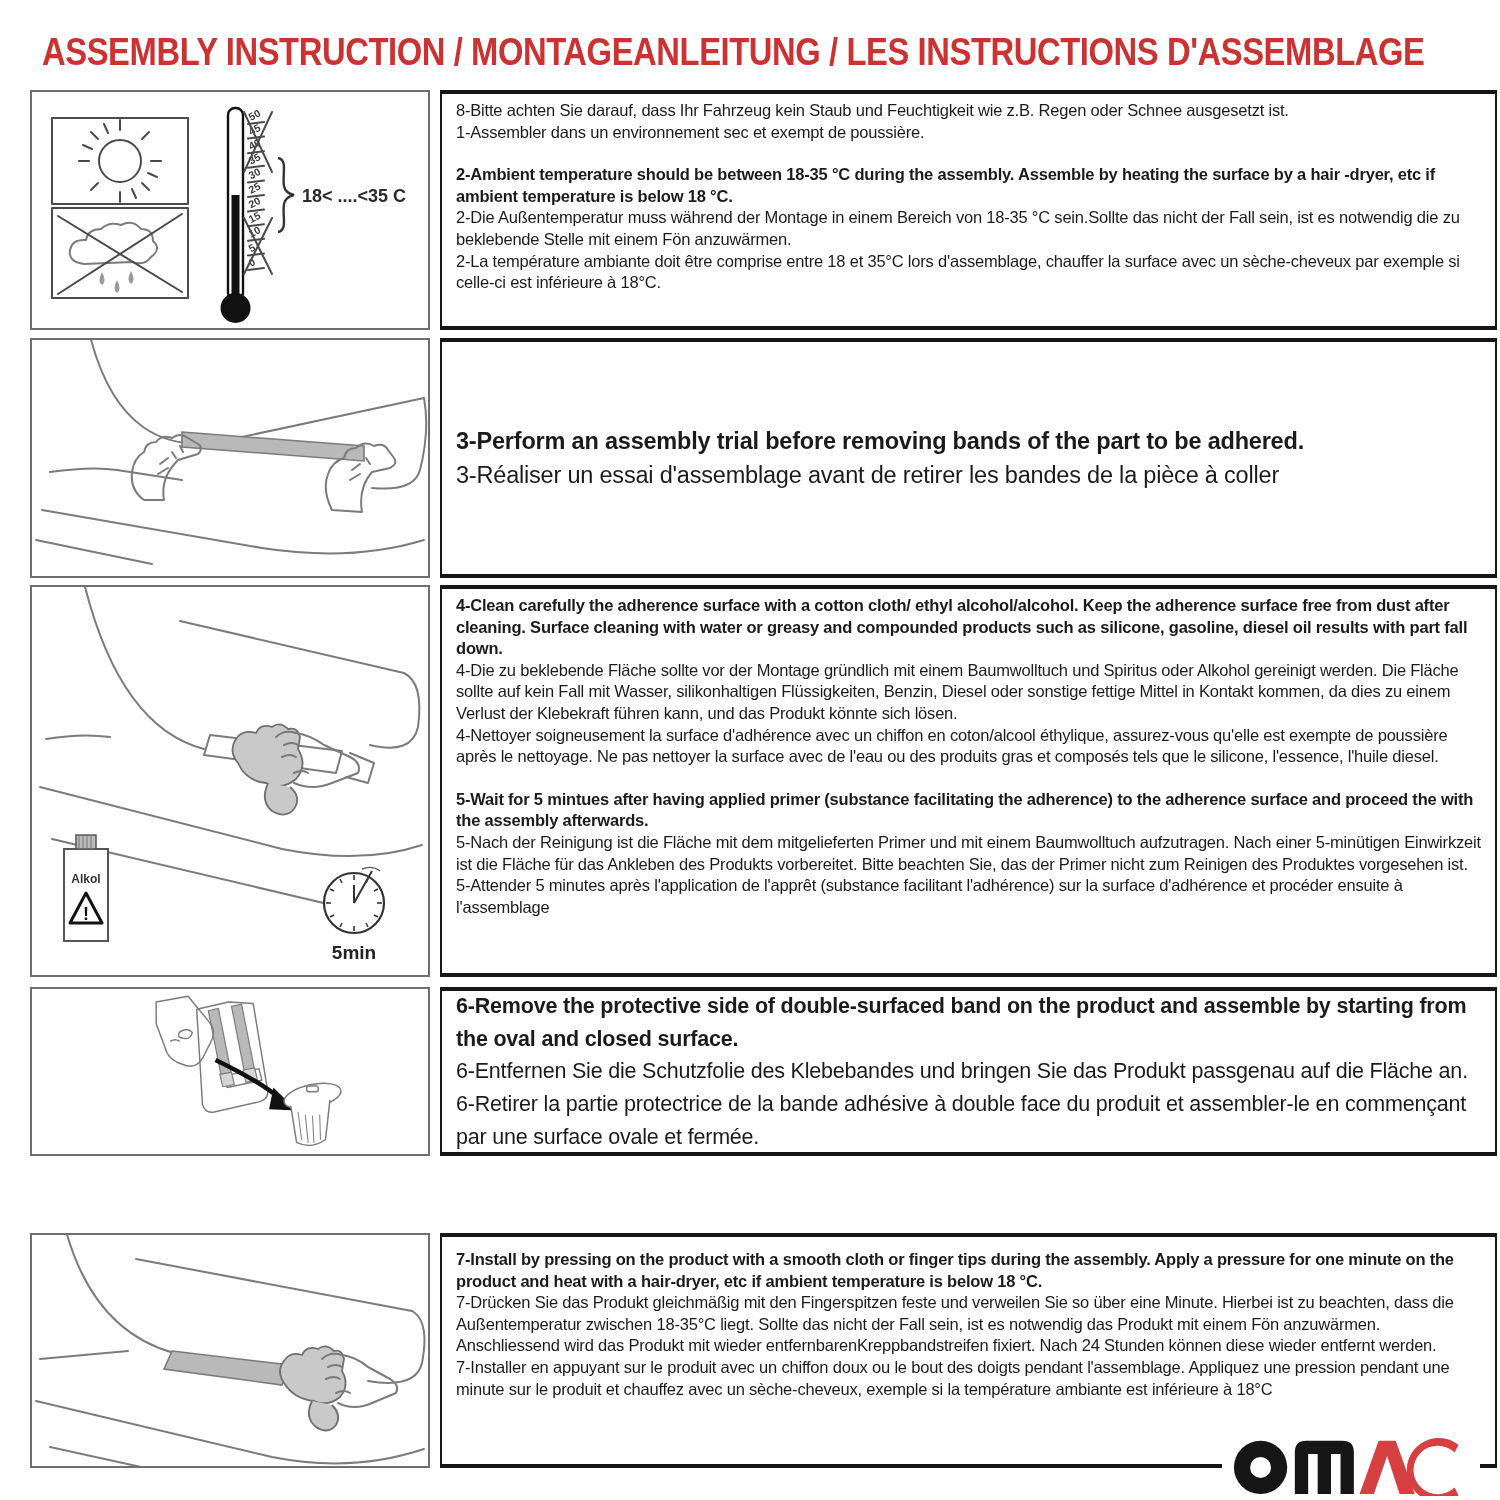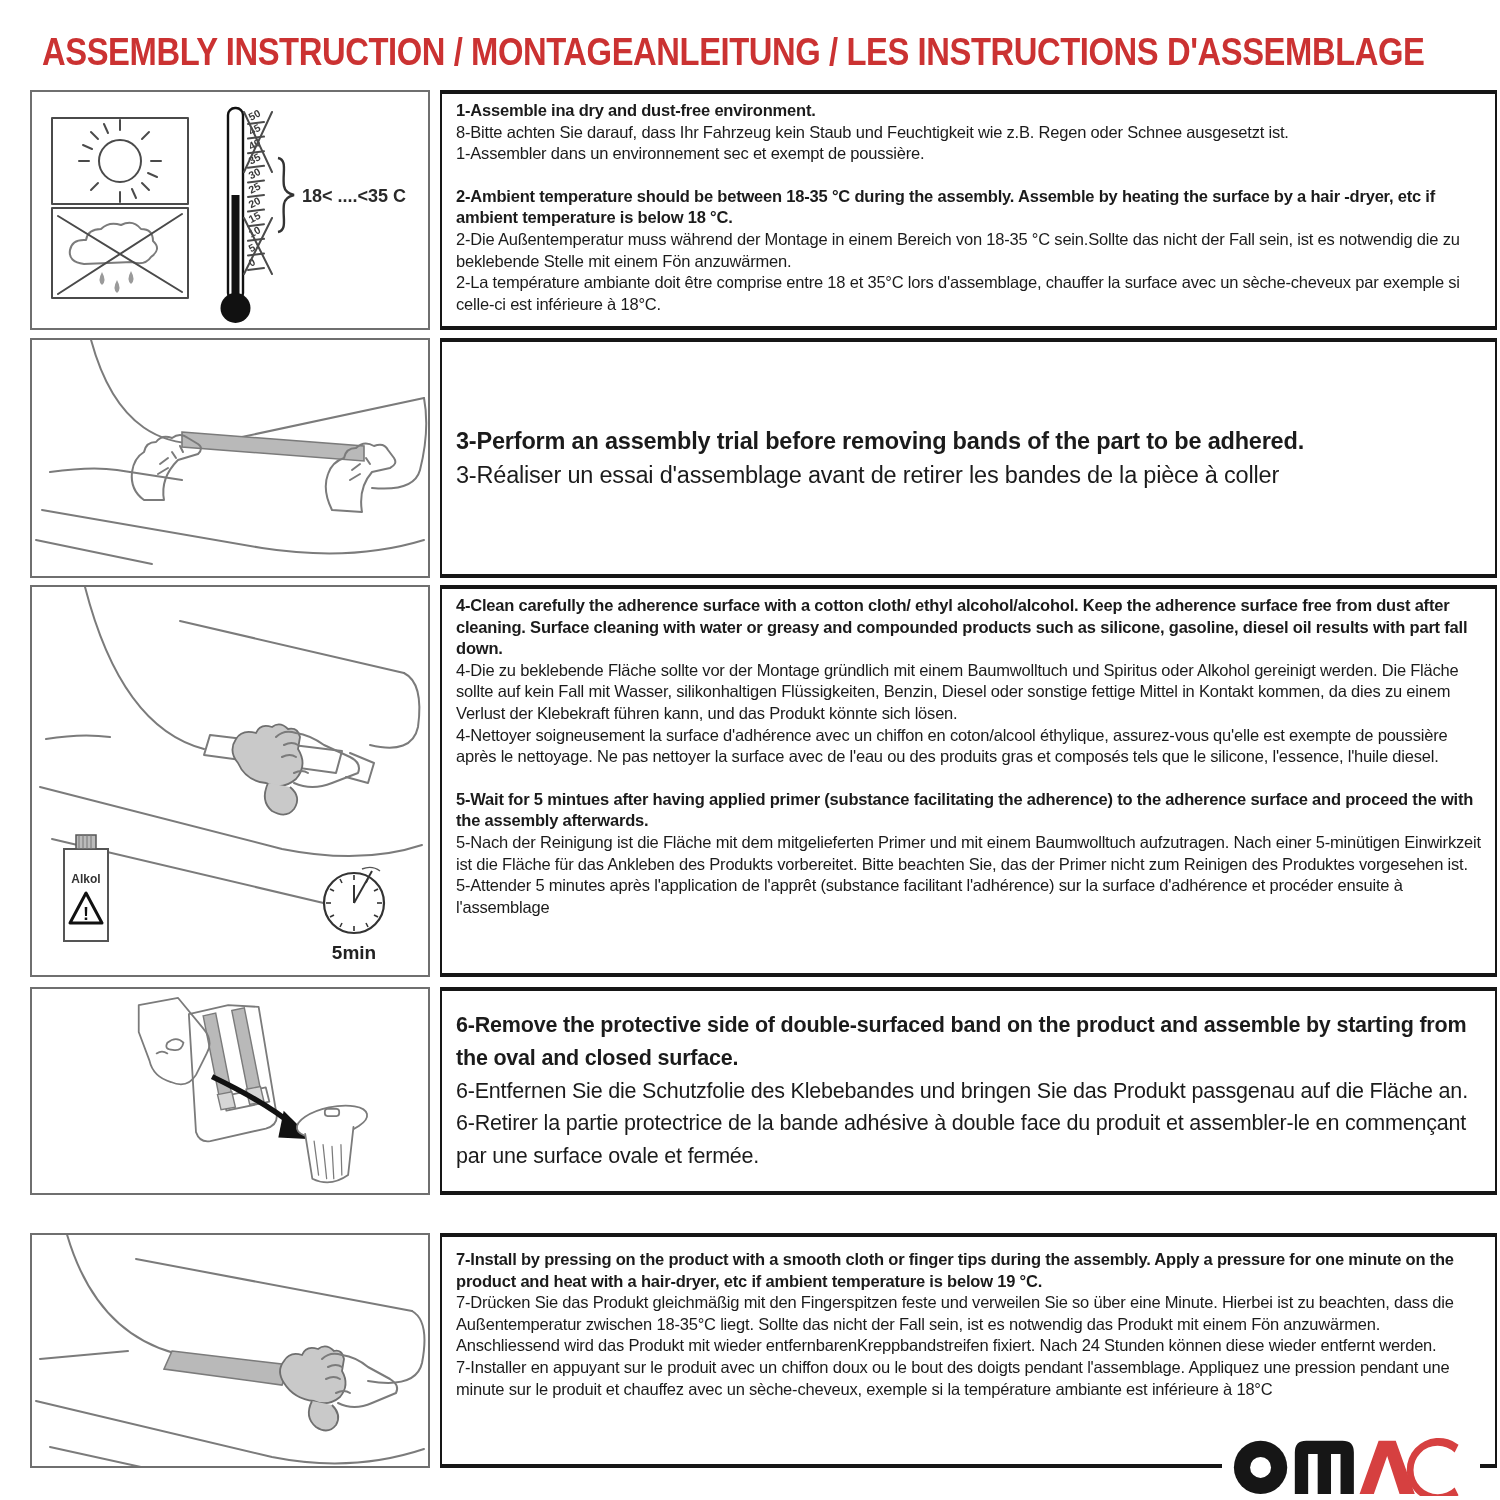--- a/index.html
+++ b/index.html
@@ -19,21 +19,21 @@
   .textbox.center{justify-content:center;}
   .textbox p{margin:0;letter-spacing:-0.2px;}
   .small p{font-size:16.5px;line-height:1.31;}
   .mid p{font-size:21.5px;line-height:1.52;}
   .large p{font-size:23.5px;line-height:1.46;}
   .b{font-weight:bold;}
   .gap{margin-top:21px !important;}
   .r1{top:70px;height:240px;}
   .r2{top:318px;height:240px;border-radius:7px;}
   .r3{top:565px;height:392px;}
-  .r4{top:967px;height:208px;border-radius:23px;}
+  .r4{top:967px;height:169px;border-radius:23px;}
   .r5{top:1213px;height:235px;}
   .logo{position:absolute;left:1222px;top:1406px;width:258px;height:78px;background:#fff;
         display:flex;align-items:center;justify-content:center;}
   .sk{fill:none;stroke:#7b7b7b;stroke-width:2;stroke-linecap:round;stroke-linejoin:round;}
   .skd{fill:none;stroke:#4a4a4a;stroke-width:2;stroke-linecap:round;stroke-linejoin:round;}
   .grayfill{fill:#b9b9b9;stroke:#7b7b7b;stroke-width:1.6;}
   .clothfill{fill:#c9c9c9;stroke:#6f6f6f;stroke-width:1.8;}
   .tick-num{font-size:10.5px;fill:#3a3a3a;font-weight:bold;}
   .temp-label{font-size:18px;font-weight:bold;fill:#2a2a2a;letter-spacing:0;}
   .bottle-label{font-size:12px;font-weight:bold;fill:#333;}
@@ -111,21 +111,20 @@
               <line x1="240" y1="20" x2="212" y2="80"></line>
             <line x1="212" y1="126" x2="240" y2="182"></line>
               <line x1="240" y1="126" x2="212" y2="182"></line>
           </g>
           <path d="M246,66 C256,68 250,82 252,94 C253,100 258,102 262,103 C258,104 253,106 252,112 C250,124 256,138 246,140" fill="none" stroke="#333" stroke-width="2.4"></path>
           <text class="temp-label" x="270" y="110">18&lt; ....&lt;35 C</text>
         </g>
       </svg>
     </div>
     <div class="textbox small">
-      <p class="b">1-Assemble ina dry and dust-free environment.</p>
       <p>8-Bitte achten Sie darauf, dass Ihr Fahrzeug kein Staub und Feuchtigkeit wie z.B. Regen oder Schnee ausgesetzt ist.</p>
       <p>1-Assembler dans un environnement sec et exempt de poussière.</p>
       <p class="b gap">2-Ambient temperature should be between 18-35 °C  during the assembly. Assemble by heating the surface by a hair -dryer, etc if ambient temperature is below 18 °C.</p>
       <p>2-Die Außentemperatur muss während der Montage in einem Bereich von 18-35 °C  sein.Sollte das nicht der Fall sein, ist es notwendig die zu beklebende Stelle mit einem Fön anzuwärmen.</p>
       <p>2-La température ambiante doit être comprise entre 18 et 35°C lors d'assemblage, chauffer la surface avec un sèche-cheveux par exemple si celle-ci est inférieure à 18°C.</p>
     </div>
   </section>
 
   <section class="row r2">
     <div class="illus">
@@ -264,21 +263,21 @@
         <polygon points="140,116 258,130 250,150 132,134" class="grayfill"></polygon>
         <g>
           <path d="M252,148 Q244,136 252,126 Q258,116 270,120 Q274,110 286,114 Q294,108 302,116 Q310,114 312,124 L310,136 Q318,150 308,162 Q296,172 282,166 Q262,164 252,148 Z" class="clothfill"></path>
           <path d="M290,124 Q298,116 310,120 Q324,122 336,132 L358,144 Q368,150 364,158 L340,168 Q322,176 306,168" fill="#fff" class="sk"></path>
           <path d="M296,132 q8,-4 14,0 M294,144 q8,-4 14,0 M304,158 q8,-4 14,0" class="sk" stroke-width="1.4"></path>
           <path d="M280,166 Q272,182 284,192 Q296,200 304,190 Q310,180 300,170" class="clothfill"></path>
         </g>
       </svg>
     </div>
     <div class="textbox small" style="padding-top:12px;">
-      <p class="b">7-Install by pressing on the product with a smooth cloth or finger tips during the assembly. Apply a pressure for one minute on the product and heat with a hair-dryer, etc if ambient temperature is below 19 °C.</p>
+      <p class="b">7-Install by pressing on the product with a smooth cloth or finger tips during the assembly. Apply a pressure for one minute on the product and heat with a hair-dryer, etc if ambient temperature is below 18 °C.</p>
       <p>7-Drücken Sie das Produkt gleichmäßig mit den Fingerspitzen feste und verweilen Sie so über eine Minute. Hierbei ist zu beachten, dass die Außentemperatur zwischen 18-35°C liegt. Sollte das nicht der Fall sein, ist es notwendig das Produkt mit einem Fön anzuwärmen. Anschliessend wird das Produkt mit wieder entfernbarenKreppbandstreifen fixiert. Nach 24 Stunden können diese wieder entfernt werden.</p>
       <p>7-Installer en appuyant sur le produit avec un chiffon doux ou le bout des doigts pendant l'assemblage. Appliquez une pression pendant une minute sur le produit et chauffez avec un sèche-cheveux, exemple si la température ambiante est inférieure à 18°C</p>
     </div>
   </section>
 
   <div class="logo">
     <svg viewBox="0 0 250 64" width="238" height="61">
       <g fill="#161616">
         <circle cx="30" cy="34" r="28"></circle>
         <circle cx="30" cy="34" r="11" fill="#ffffff"></circle>

